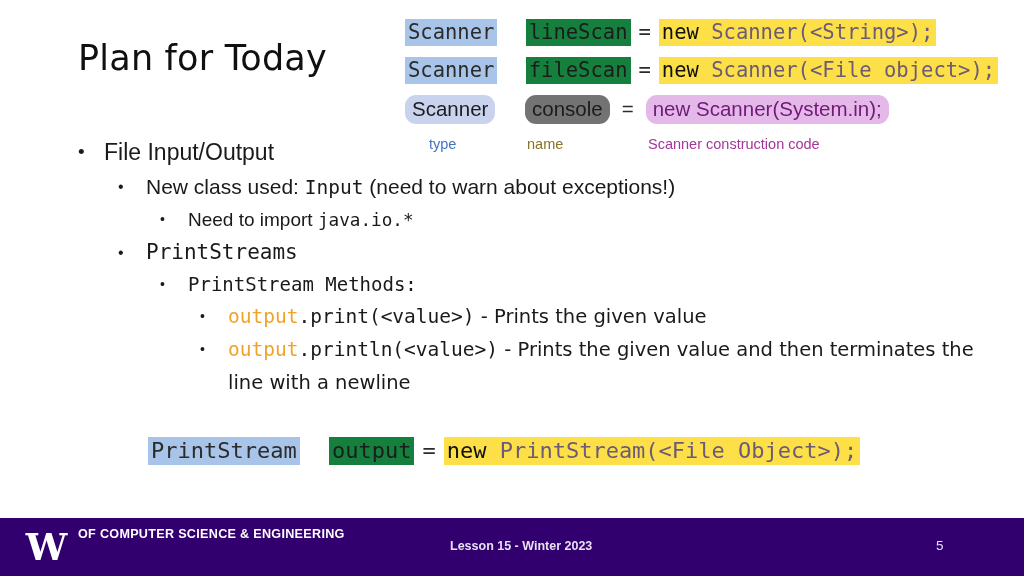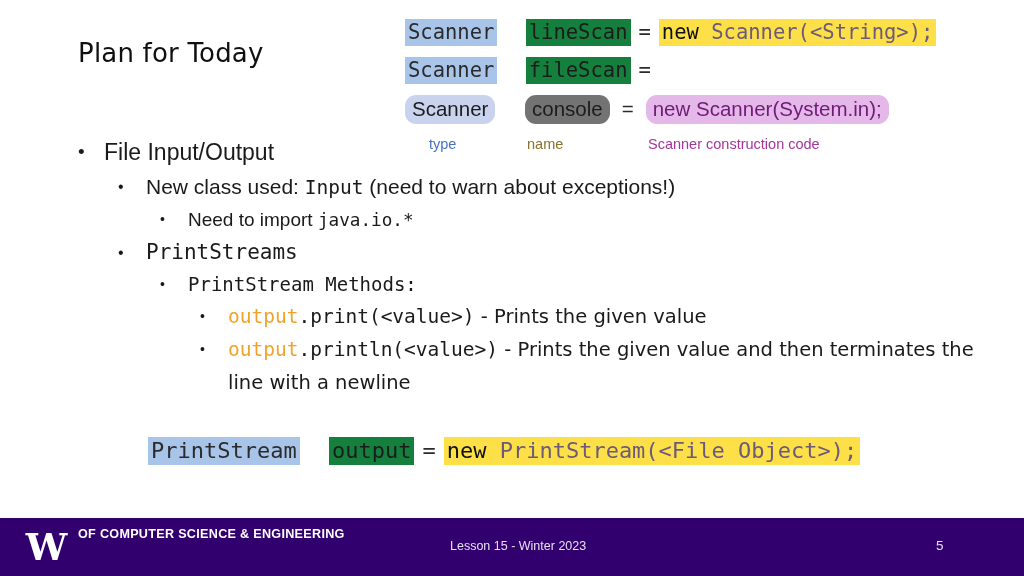--- a/index.html
+++ b/index.html
@@ -14,21 +14,21 @@
     overflow: hidden;
     font-family: "Liberation Sans", sans-serif;
     color: #1a1a1a;
   }
 
   
   .slide-title {
     position: absolute;
     left: 78px;
     top: 38px;
-    font-size: 26px;
+    font-size: 35px;
     font-weight: 400;
     letter-spacing: 0.2px;
     color: #101010;
     font-family: "DejaVu Sans", sans-serif;
     white-space: nowrap;
   }
 
   
   .code-diagram {
     position: absolute;
@@ -186,20 +186,21 @@
     color: #ffffff;
     line-height: 16px;
   }
   .footer-lesson {
     position: absolute;
     left: 450px;
     top: 21px;
     color: #e8dff5;
     font-size: 12.5px;
     font-family: "Liberation Sans", sans-serif;
+    font-weight: bold;
   }
   .footer-page {
     position: absolute;
     left: 936px;
     top: 20px;
     color: #e8dff5;
     font-size: 13.5px;
     font-family: "Liberation Sans", sans-serif;
   }
 </style>
@@ -216,20 +217,21 @@
     <span class="chip chip-name">lineScan</span>
     <span class="eq">=</span>
     <span class="chip chip-code"><span class="kw">new </span><span>Scanner(&lt;String&gt;);</span></span>
   </div>
 
   <div class="code-row">
     <span class="chip chip-type">Scanner</span>
     <span class="eq">&nbsp;</span>
     <span class="chip chip-name">fileScan</span>
     <span class="eq">=</span>
+    <span class="chip chip-code"><span class="kw">new </span><span>Scanner(&lt;File object&gt;);</span></span>
   </div>
 
   <div class="code-row soft">
     <span class="chip chip-type">Scanner</span>
     <span class="eq">&nbsp;</span>
     <span class="chip chip-name">console</span>
     <span class="eq">=</span>
     <span class="chip chip-code"><span>new </span><span>Scanner(System.in);</span></span>
   </div>
 </div>

